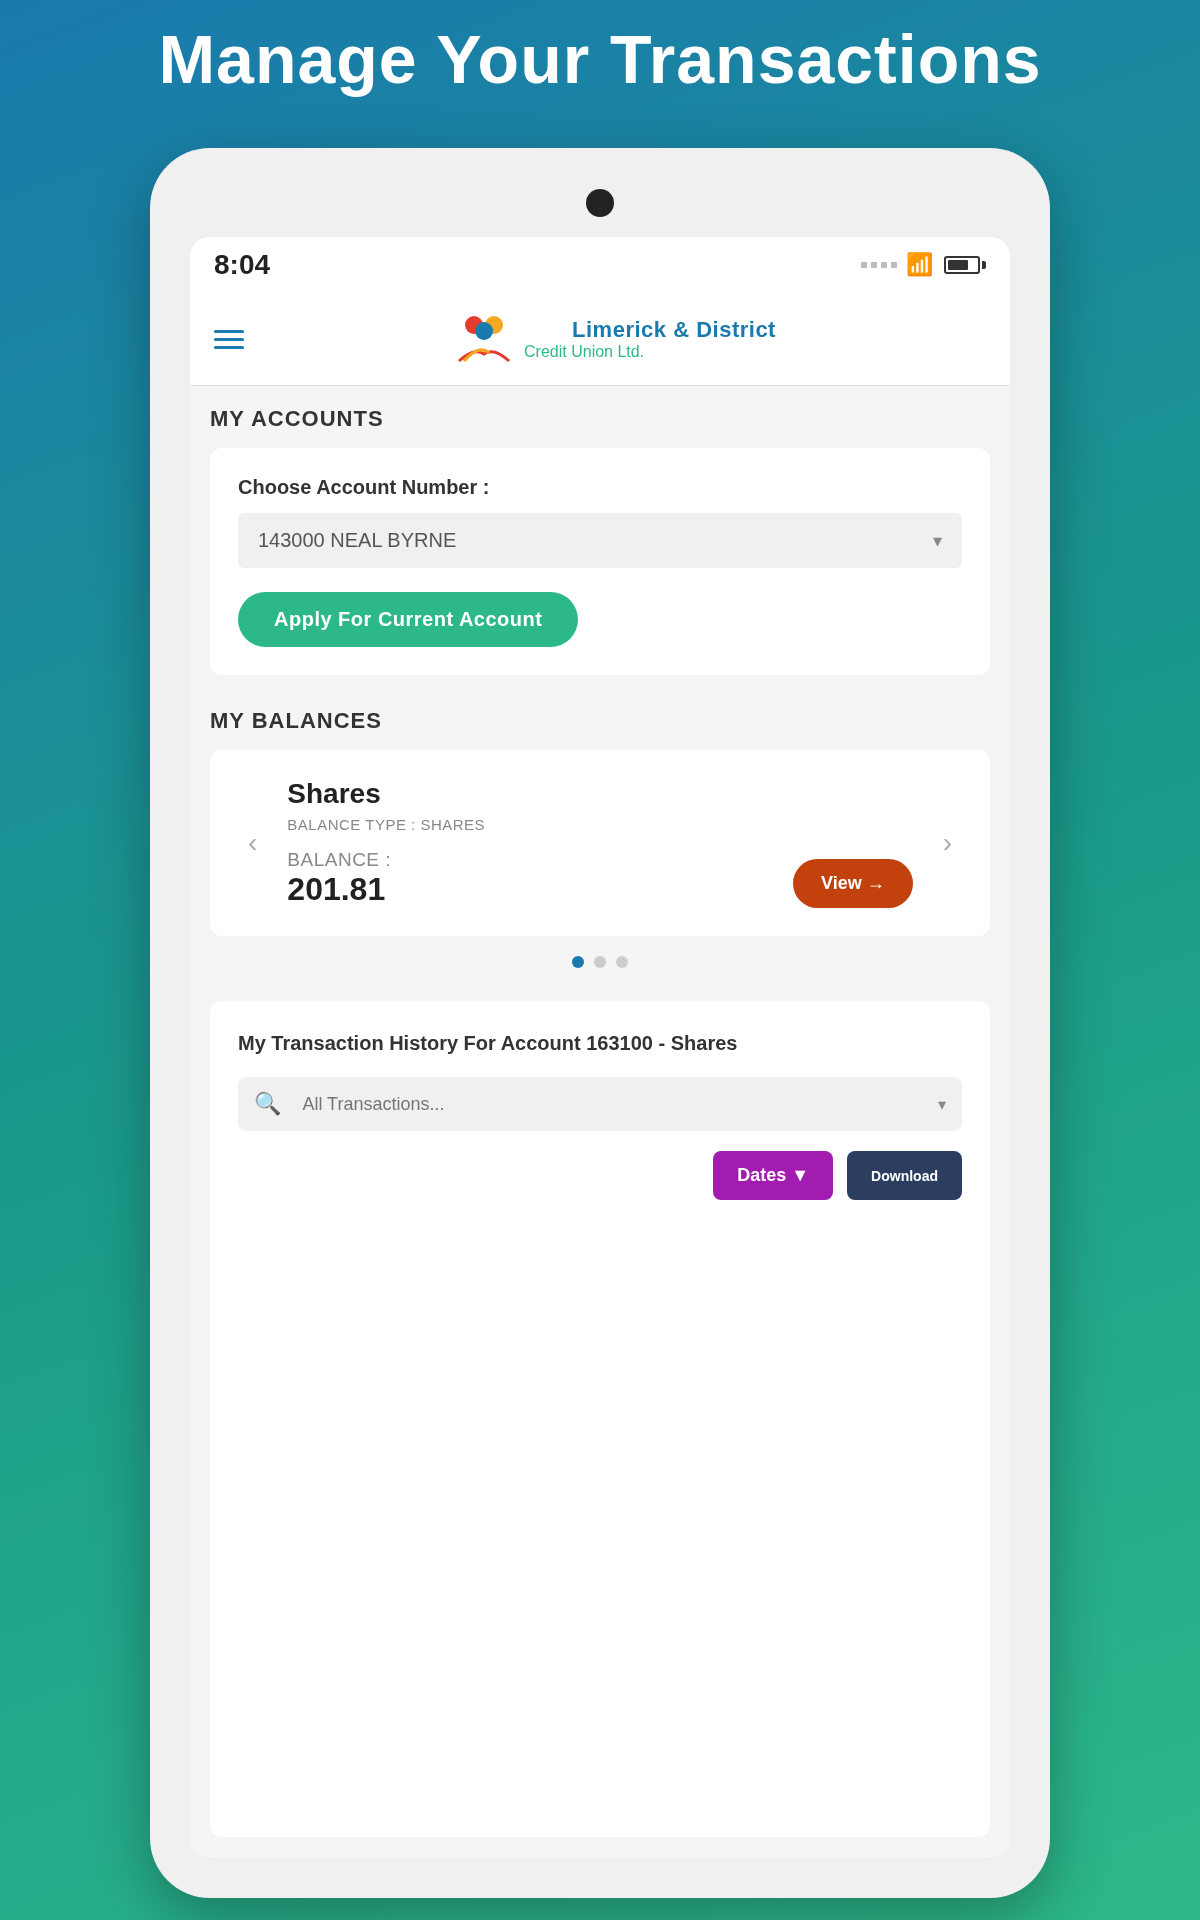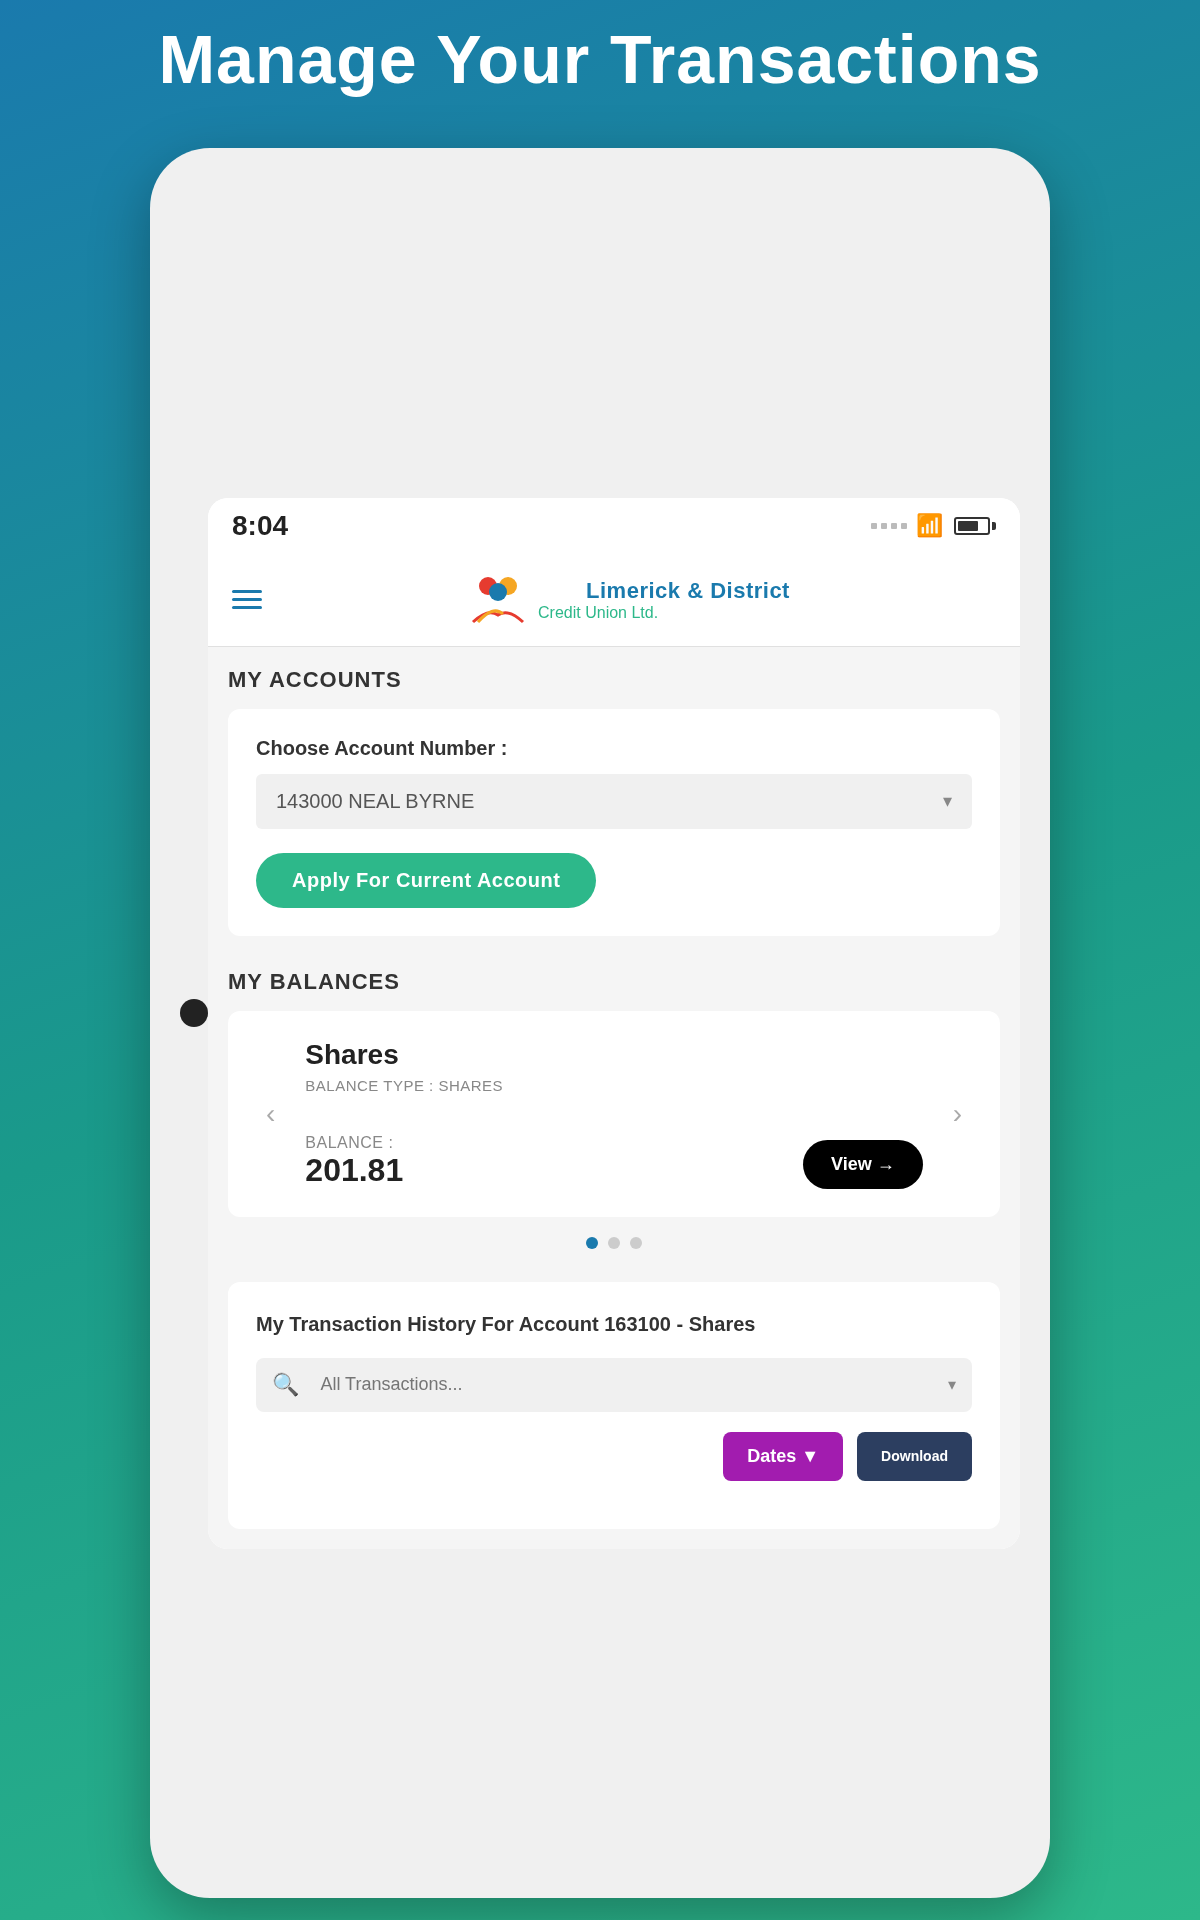--- a/index.html
+++ b/index.html
@@ -23,22 +23,23 @@
       margin-top: 20px;
       margin-bottom: 50px;
       letter-spacing: 1px;
     }
 
     .phone-wrapper {
       background: #f0f0f0;
       border-radius: 60px;
       width: 900px;
       height: 1750px;
-      padding: 30px;
-      display: flex;
+      padding: 41px;
+      display: flex;
+      flex-direction: column;
       align-items: center;
       box-shadow: 0 20px 60px rgba(0,0,0,0.3);
       position: relative;
     }
 
     .phone-camera {
       width: 28px;
       height: 28px;
       background: #222;
       border-radius: 50%;
@@ -281,34 +282,33 @@
       margin-bottom: 16px;
     }
 
     .balance-row {
       display: flex;
       align-items: flex-end;
       justify-content: space-between;
     }
 
     .balance-label {
-      font-size: 16px;
+      font-size: 19px;
       color: #888;
       letter-spacing: 0.5px;
-      margin-top: 24px;
     }
 
     .balance-amount {
       font-size: 32px;
       font-weight: 700;
       color: #222;
     }
 
     .view-btn {
-      background: #000000;
+      background: #c2410c;
       color: white;
       border: none;
       border-radius: 40px;
       padding: 14px 28px;
       font-size: 18px;
       font-weight: 600;
       cursor: pointer;
       display: flex;
       align-items: center;
       gap: 8px;

